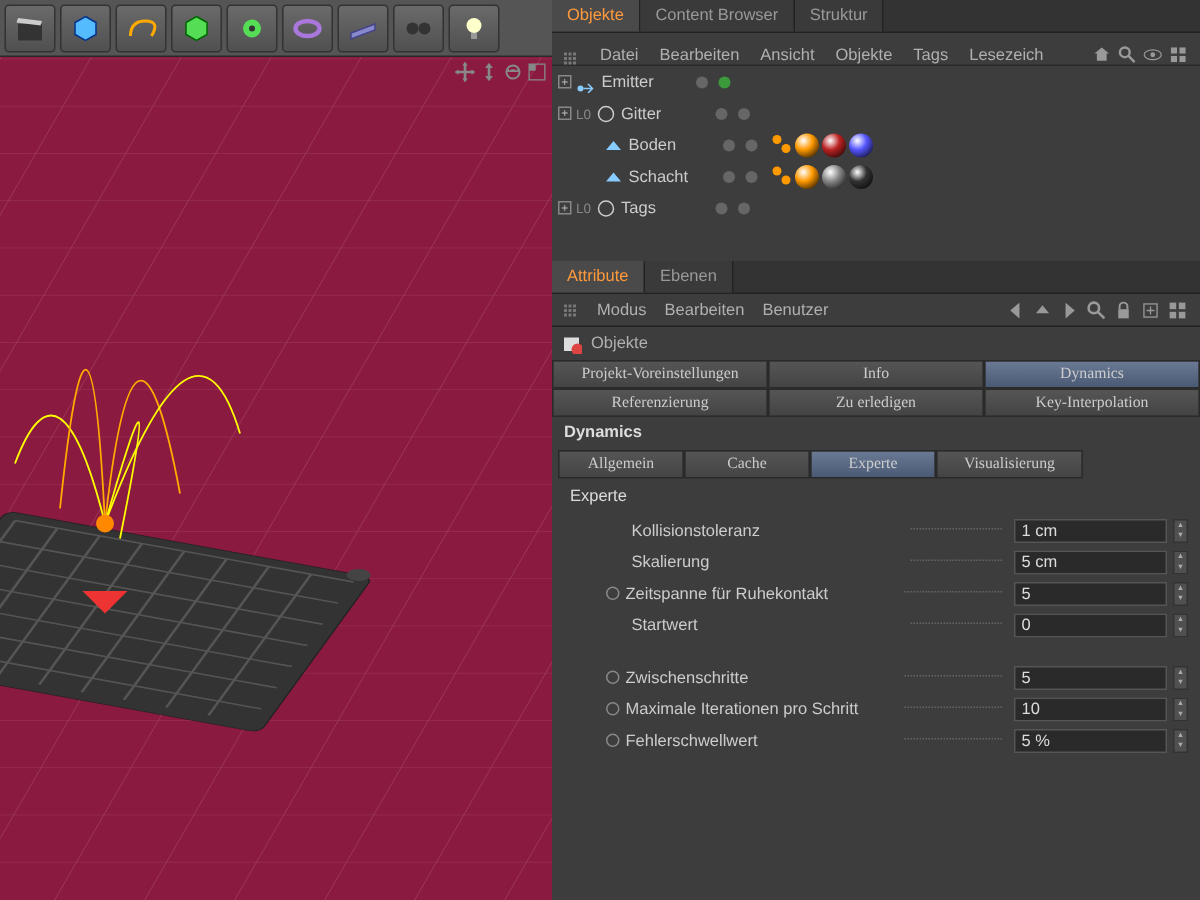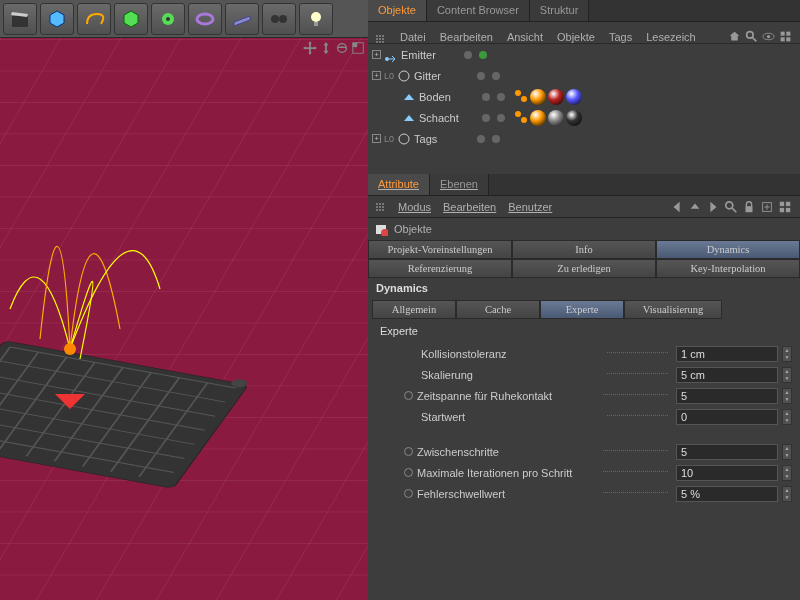--- a/index.html
+++ b/index.html
@@ -35,21 +35,21 @@
 .expander { width: 9px; height: 9px; border: 1px solid #888; font-size: 8px; line-height: 7px; text-align: center; color: #bbb; cursor: pointer; }
 .tree-spacer { width: 12px; }
 .tree-icon { width: 14px; height: 14px; }
 .tree-label { flex: 0 0 58px; color: #ccc; overflow: hidden; }
 .tree-label.active { color: #ff9a3c; }
 .dot { width: 8px; height: 8px; border-radius: 50%; background: #666; margin: 0 2px; }
 .dot.green { background: #3c9a3c; }
 .tree-extras { display: flex; gap: 2px; margin-left: 4px; }
 .mat-ball { width: 16px; height: 16px; border-radius: 50%; background: radial-gradient(circle at 35% 30%, #fff 0%, var(--c) 40%, #000 100%); }
 
-.attr-header { background: #333; text-decoration: underline; }
+.attr-header { background: #333; }
 .attr-menu { height: 22px; display: flex; align-items: center; gap: 12px; padding: 0 8px; background: #3d3d3d; border-bottom: 1px solid #222; }
 .attr-menu .right { margin-left: auto; display: flex; gap: 4px; align-items: center; }
 .attr-menu .right svg { width: 14px; height: 14px; color: #999; }
 
 .proj-row { height: 22px; display: flex; align-items: center; padding: 0 6px; gap: 6px; background: #3d3d3d; }
 
 .btn-grid { display: flex; flex-wrap: wrap; }
 .btn-cell { height: 19px; background: linear-gradient(#555,#444); border: 1px solid #2a2a2a; display: flex; align-items: center; justify-content: center; color: #ccc; cursor: pointer; font-size: 10.5px; font-family: Liberation Serif, serif; }
 .btn-cell.sel { background: linear-gradient(#6a7a95,#4a5a75); }
 

